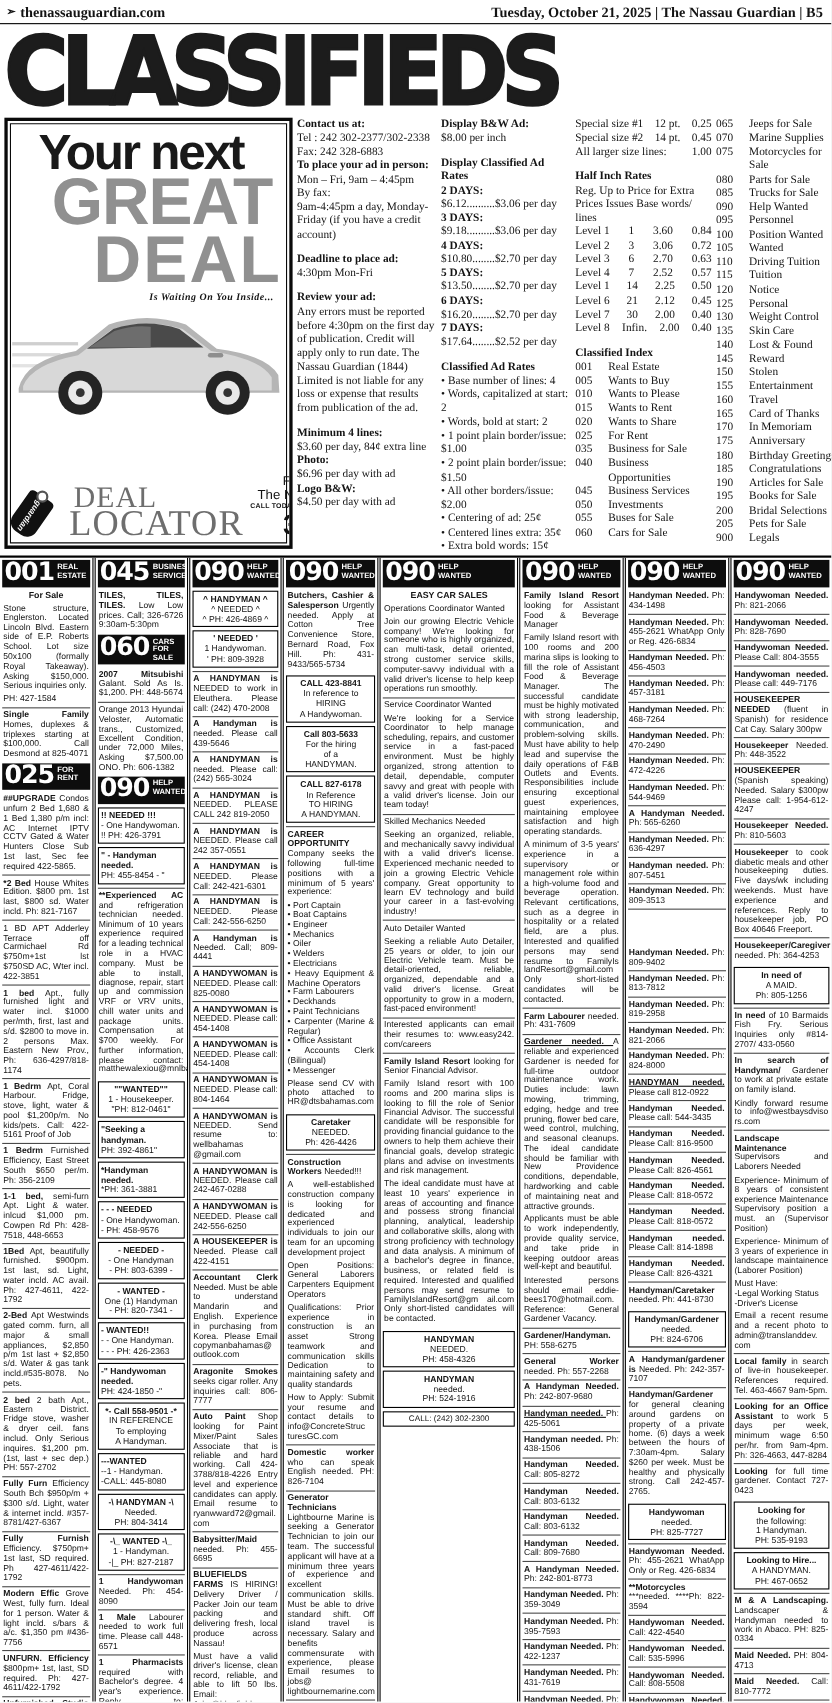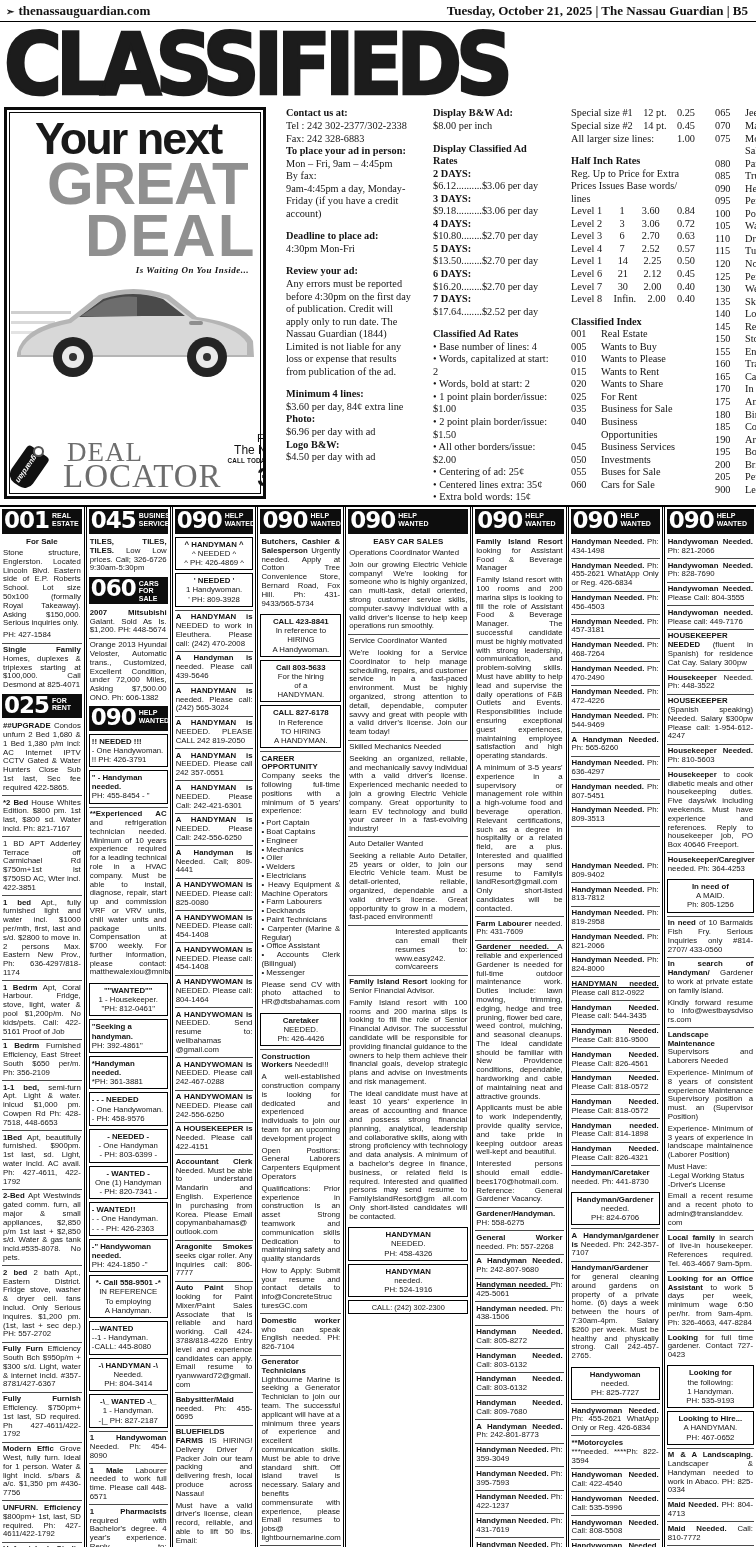--- a/index.html
+++ b/index.html
@@ -8,21 +8,21 @@
   
   #topbar{display:flex;justify-content:space-between;align-items:center;padding:3px 8px 2px 6px;
           border-bottom:1px solid #000;font-family:"Liberation Serif",serif;font-weight:bold;font-size:13px;}
   #topbar .lft{display:flex;gap:4px;align-items:center;}
   #pointer{font-size:10px;}
   
   #masthead{font-family:"DejaVu Sans",sans-serif;font-weight:bold;font-size:79px;letter-spacing:-6px;
             line-height:.98;margin:2px 0 4px 4px;color:#1c1c1c;-webkit-text-stroke:2.5px #1c1c1c;
             transform:scaleY(1.08);transform-origin:left top;}
   
-  #info{display:grid;grid-template-columns:262px 127px 118px 124px 115px;column-gap:20px;
+  #info{display:grid;grid-template-columns:262px 127px 118px 124px 115px;column-gap:4px;
         height:398px;padding:2px 2px 0 4px;font-family:"Liberation Serif",serif;box-sizing:border-box;}
   .icol{font-size:10.3px;line-height:1.22;overflow:hidden;}
   .icol .h{font-weight:bold;}
   .icol .sp{height:10px;}
   .icol .r{display:flex;justify-content:space-between;}
   .icol .r span{white-space:nowrap;}
   .idxrow{display:flex;gap:8px;}
   .idxrow .code{width:22px;flex:0 0 auto;}
   
   #promo{border:3px solid #0a0a0a;box-shadow:inset 0 0 0 2px #fff,inset 0 0 0 3px #0a0a0a;
@@ -758,21 +758,21 @@
         </div>
         <div class="ad">
           <p style="white-space: normal;">Skilled Mechanics Needed</p>
           <p style="white-space: normal;">Seeking an organized, reliable, and mechanically savvy individual with a valid driver's license. Experienced mechanic needed to join a growing Electric Vehicle company. Great opportunity to learn EV technology and build your career in a fast-evolving industry!</p>
         </div>
         <div class="ad">
           <p style="white-space: normal;">Auto Detailer Wanted</p>
           <p style="white-space: normal;">Seeking a reliable Auto Detailer, 25 years or older, to join our Electric Vehicle team. Must be detail-oriented, reliable, organized, dependable and a valid driver's license. Great opportunity to grow in a modern, fast-paced environment!</p>
         </div>
         <div class="ad">
-          <p style="white-space: normal; margin-left: 46px;">Interested applicants can email their resumes to: www.easy242. com/careers</p>
+          <p style="white-space: normal;">Interested applicants can email their resumes to: www.easy242. com/careers</p>
         </div>
         <div class="ad">
           <p style="white-space: normal;"><b class="lead">Family Island Resort </b>looking for Senior Financial Advisor.</p>
           <p style="white-space: normal;">Family Island resort with 100 rooms and 200 marina slips is looking to fill the role of Senior Financial Advisor. The successful candidate will be responsible for providing financial guidance to the owners to help them achieve their financial goals, develop strategic plans and advise on investments and risk management.</p>
           <p style="white-space: normal;">The ideal candidate must have at least 10 years' experience in areas of accounting and finance and possess strong financial planning, analytical, leadership and collaborative skills, along with strong proficiency with technology and data analysis. A minimum of a bachelor's degree in finance, business, or related field is required. Interested and qualified persons may send resume to FamilyIslandResort@gm ail.com Only short-listed candidates will be contacted.</p>
         </div>
         <div class="bx ctr">
           <div>HANDYMAN</div>
           <div>NEEDED.</div>
           <div>PH: 458-4326</div>

